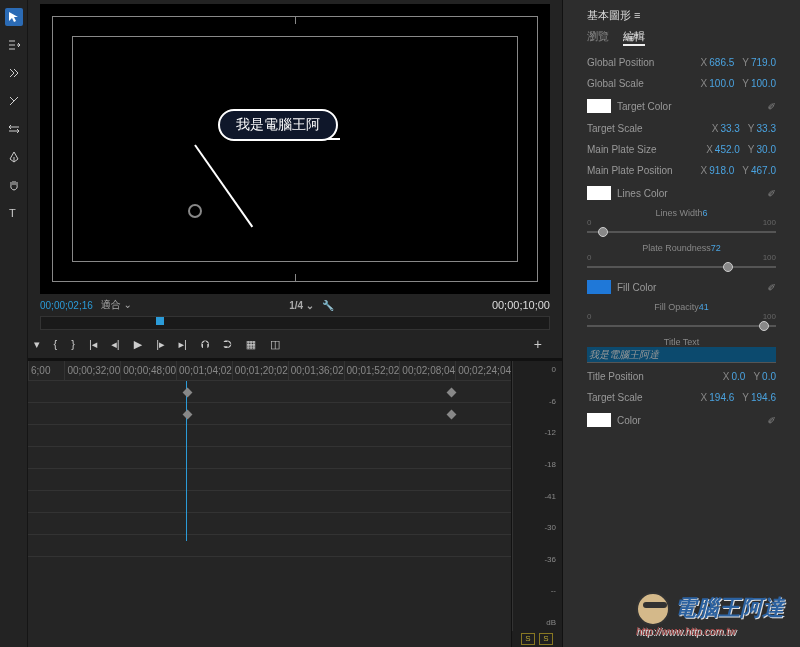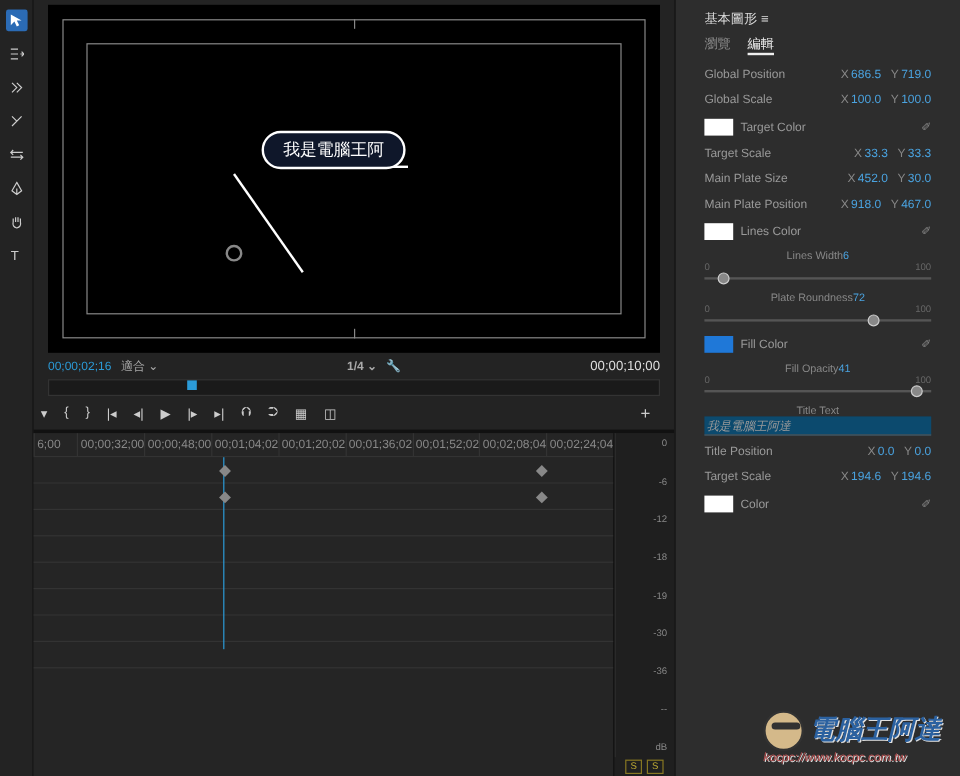--- a/index.html
+++ b/index.html
@@ -180,21 +180,21 @@
           <div class="kf" style="left:420px; top:8px;"></div>
           <div class="kf" style="left:420px; top:30px;"></div>
         </div>
       </div>
       <div class="audio-meter">
         <div class="meter-scale">
           <span>0</span>
           <span>-6</span>
           <span>-12</span>
           <span>-18</span>
-          <span>-19</span>
+          <span>-41</span>
           <span>-30</span>
           <span>-36</span>
           <span>--</span>
           <span>dB</span>
         </div>
         <div class="meter-bottom">
           <div class="solo">S</div>
           <div class="solo">S</div>
         </div>
       </div>
@@ -310,14 +310,14 @@
     <div class="prop">
       <div class="swatch"></div>
       <span class="prop-label">Color</span>
       <span class="eyedrop">✐</span>
     </div>
   </div>
 </div>
 
 <div class="watermark">
   <span class="face"></span><span>電腦王阿達</span>
-  <small>kocpc://www.kocpc.com.tw</small>
+  <small>http://www.http.com.tw</small>
 </div>
 
 </body></html>

